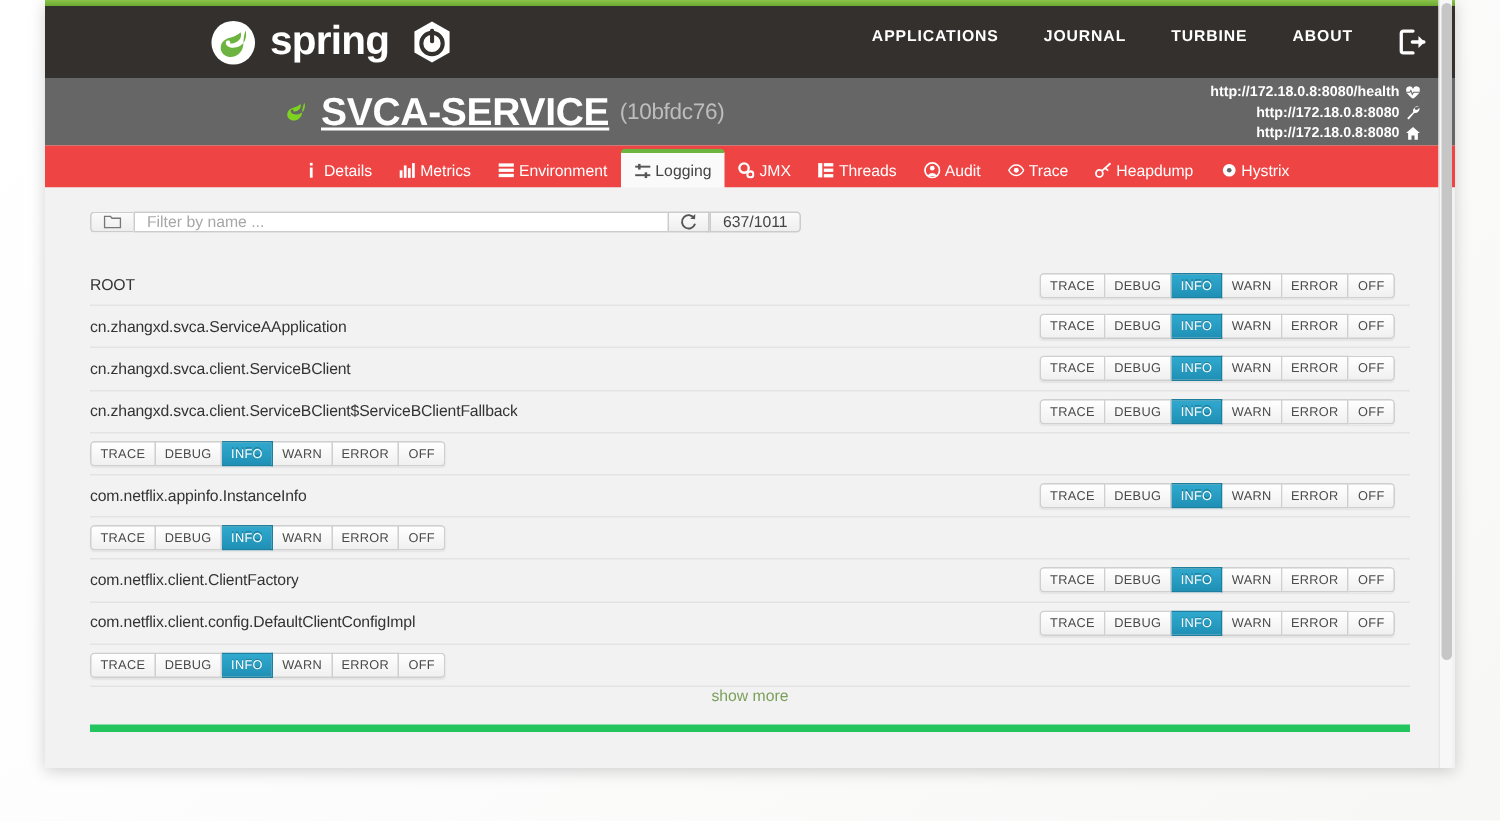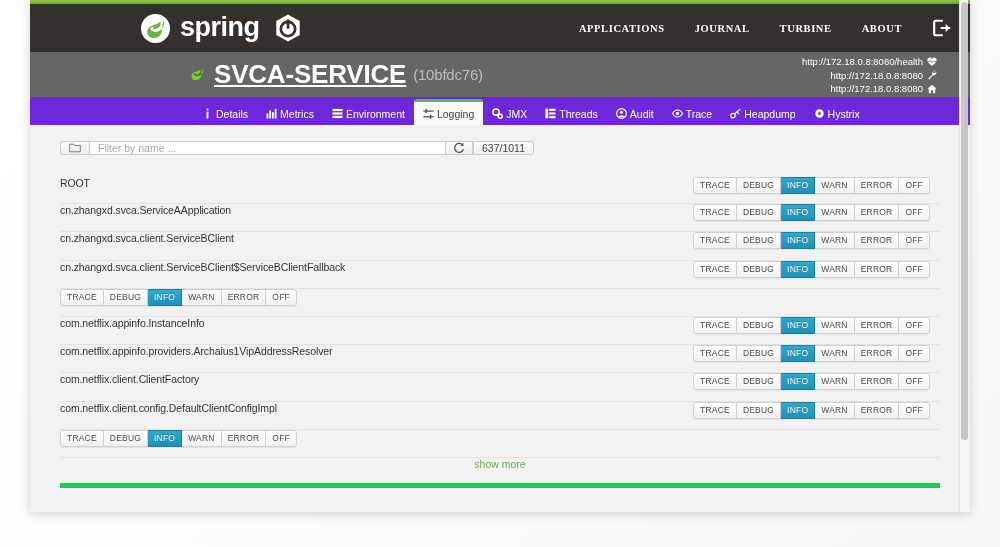--- a/index.html
+++ b/index.html
@@ -52,23 +52,22 @@
     letter-spacing: -0.5px;
     line-height: 1;
     position: relative; top: -1px;
   }
   .leaf-logo { width: 31px; height: 31px; }
   .boot-logo { width: 30px; height: 30px; margin-left: 4px; }
 
   .topnav-right {
     margin-left: auto;
     display: flex;
-    align-items: center;
+    align-items: flex-start;
     gap: 30px;
-    font-family: Liberation Serif, serif;
   }
   .topnav-link {
     color: #ffffff;
     font-size: 10.5px;
     font-weight: bold;
     letter-spacing: 0.6px;
     text-decoration: none;
     cursor: pointer;
   }
   .logout-icon { width: 20px; height: 20px; cursor: pointer; display:block; }
@@ -95,41 +94,42 @@
     text-decoration: underline;
   }
   .app-id {
     color: #bdbdbd;
     font-size: 15px;
     margin-left: 7px;
     letter-spacing: -0.2px;
   }
   .endpoints {
     position: absolute;
-    right: 33px;
+    right: 23px;
     top: 3px;
     text-align: right;
     line-height: 13.5px;
+    font-weight: bold;
   }
   .endpoint-row {
     color: #ffffff;
     font-size: 9.5px;
     white-space: nowrap;
     display: flex;
     align-items: center;
     justify-content: flex-end;
     gap: 4px;
     cursor: pointer;
   }
   .endpoint-row .ep-icon { width: 10px; height: 10px; display: inline-block; }
 
   
   .tabbar {
     height: 28px;
-    background: #6d28d9;
+    background: #ef4444;
     display: flex;
     align-items: flex-end;
     padding-left: 163px;
     position: relative;
   }
   .tab {
     height: 25px;
     display: flex;
     align-items: center;
     gap: 3px;
@@ -204,21 +204,21 @@
     display: flex; align-items: center; justify-content: center;
     font-size: 10.5px;
     color: #444444;
     padding: 0 8px;
   }
 
   
   .logger-list { width: 100%; }
   .logger-row {
     display: flex;
-    align-items: flex-start;
+    align-items: center;
     justify-content: space-between;
     height: 28.2px;
     border-bottom: 1px solid #e3e3e3;
     padding-right: 10px;
   }
   .logger-row:first-child { border-top: 1px solid transparent; }
   .logger-name {
     font-size: 10.5px;
     color: #333333;
     letter-spacing: -0.1px;
@@ -529,21 +529,20 @@
             <button class="level-btn">TRACE</button>
             <button class="level-btn">DEBUG</button>
             <button class="level-btn active">INFO</button>
             <button class="level-btn">WARN</button>
             <button class="level-btn">ERROR</button>
             <button class="level-btn">OFF</button>
           </div>
         </div>
 
         <div class="logger-row">
-          <div class="logger-name">com.netflix.appinfo.providers.Archaius1VipAddressResolver</div>
           <div class="level-group">
             <button class="level-btn">TRACE</button>
             <button class="level-btn">DEBUG</button>
             <button class="level-btn active">INFO</button>
             <button class="level-btn">WARN</button>
             <button class="level-btn">ERROR</button>
             <button class="level-btn">OFF</button>
           </div>
         </div>
 

